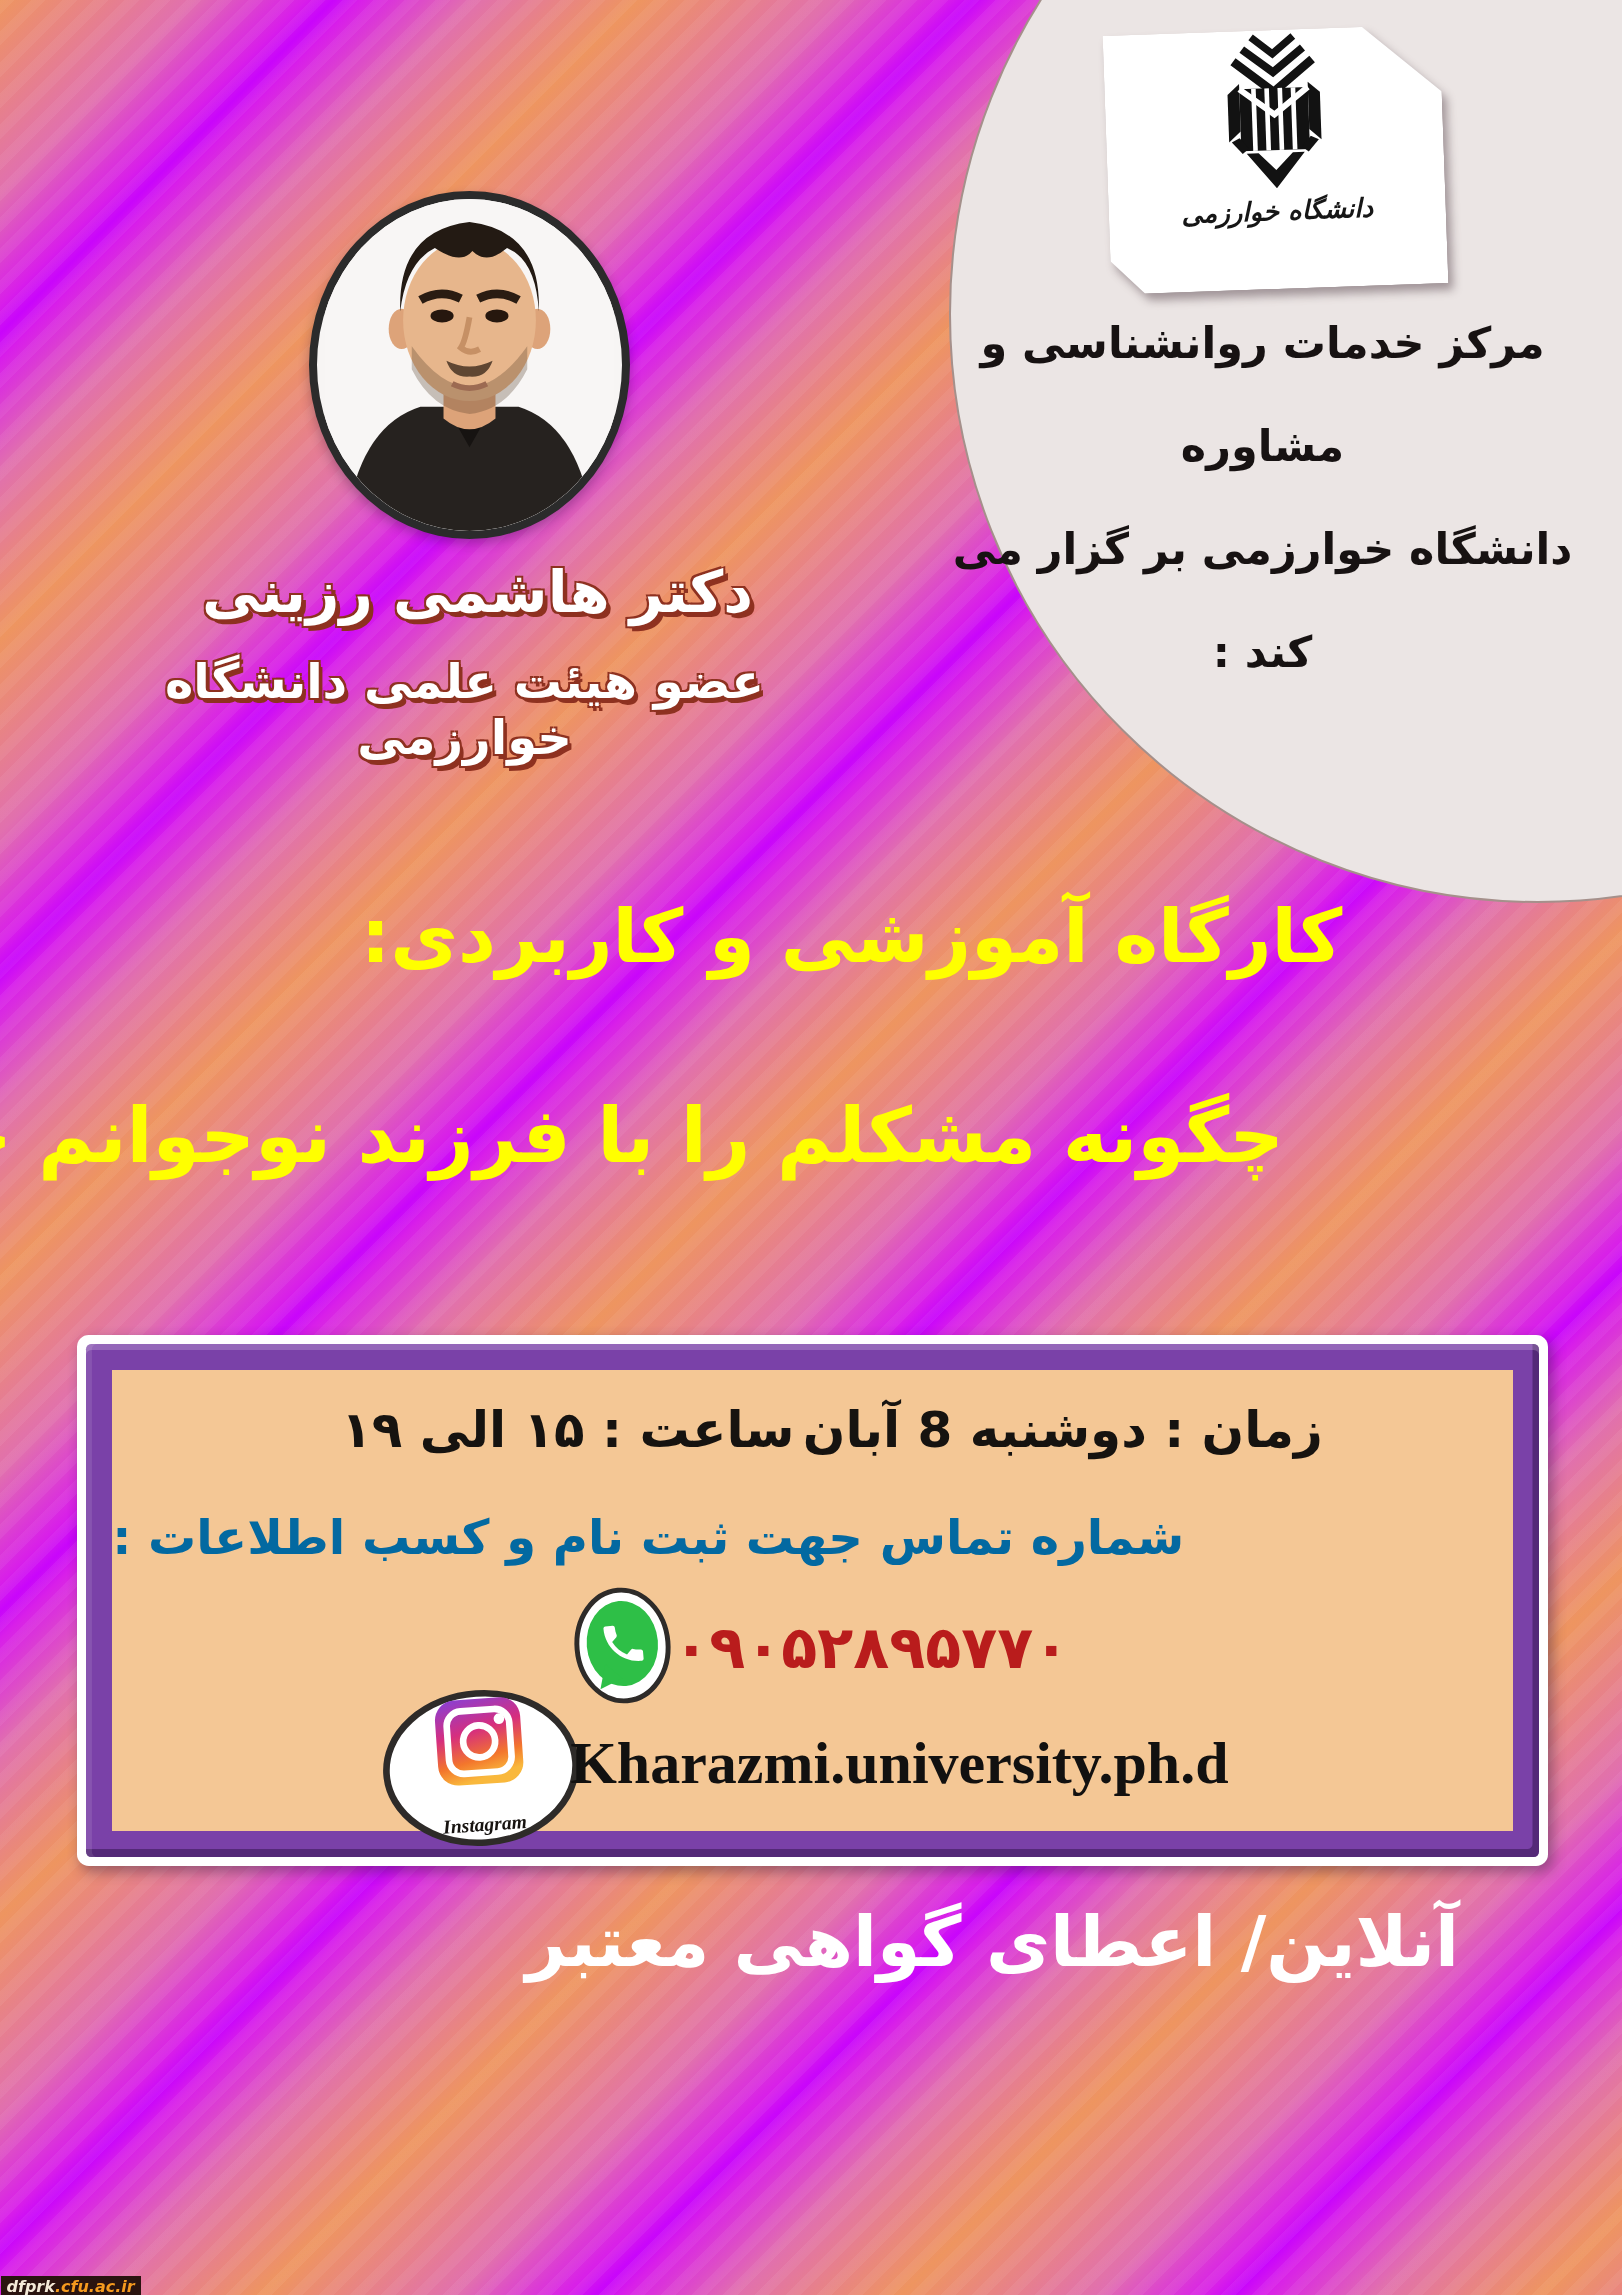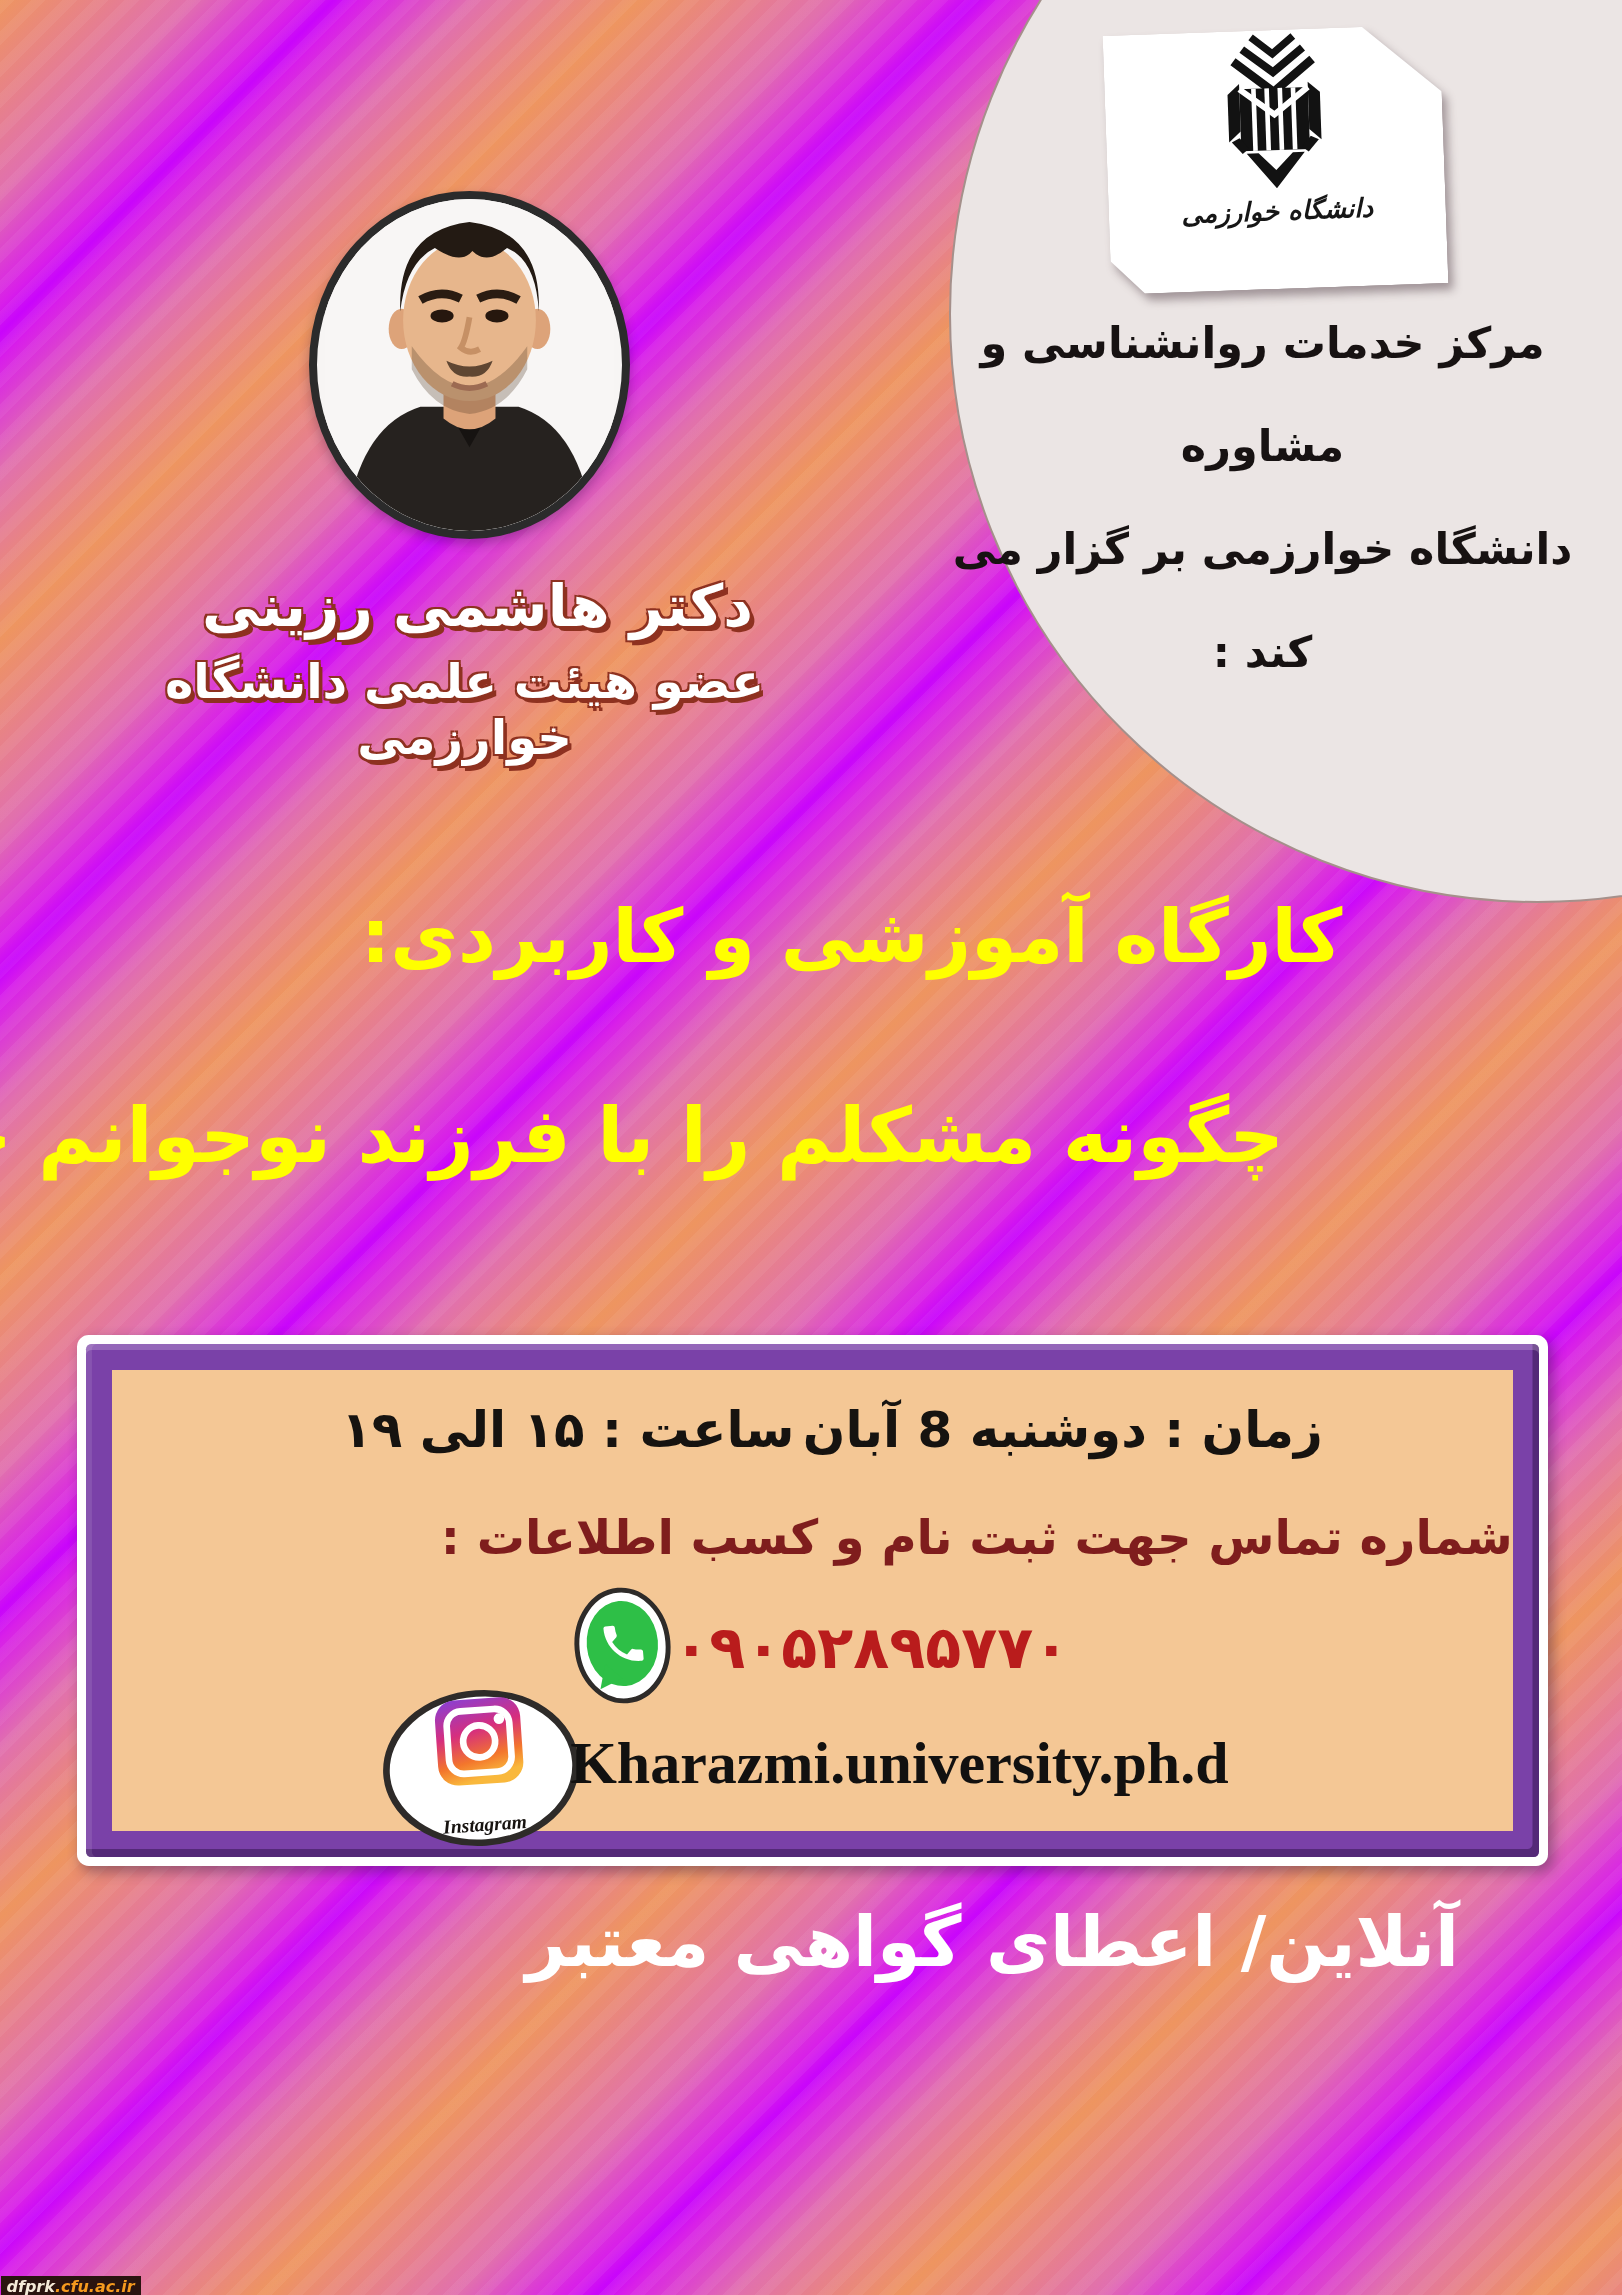--- a/index.html
+++ b/index.html
@@ -37,21 +37,20 @@
   .portrait{
     left:309px;top:191px;width:321px;height:348px;border-radius:50%;
     border:8.5px solid #2b2b2b;background:#f7f5f4;overflow:hidden;box-sizing:border-box;
     box-shadow:0 5.2px 10.5px rgba(40,20,40,0.30);
   }
   .portrait svg{width:100%;height:100%;display:block;}
   .speaker-name{
     left:183px;top:558px;width:589px;text-align:center;
     font-size:58px;font-weight:800;color:#ffffff;
     text-shadow:2px 2px 0 #8e3120,-2px 2px 0 #8e3120,2px -2px 0 #8e3120,-2px -2px 0 #8e3120,4.6px 5.2px 0 #8e3120;
-    margin-top:14px;
   }
   .speaker-affil{
     left:59px;top:653px;width:811px;text-align:center;
     font-size:48px;font-weight:800;color:#ffffff;
     text-shadow:2px 2px 0 #8e3120,-2px 2px 0 #8e3120,2px -2px 0 #8e3120,-2px -2px 0 #8e3120,3.9px 4.6px 0 #8e3120;
   }
   .title-line1{
     left:0;top:893px;width:1623px;text-align:center;
     font-size:74px;font-weight:800;color:#ffff00;padding-left:40px;
   }
@@ -69,22 +68,22 @@
     box-shadow:inset 0 5.9px 0 rgba(255,255,255,0.20),inset 5.9px 0 0 rgba(255,255,255,0.10),
                inset -6.5px -7.9px 0 rgba(30,10,55,0.42);
   }
   .info-inner{position:absolute;inset:26px;background:#f4c795;}
   .row-datetime{
     position:absolute;top:31px;left:0;right:0;display:flex;
     justify-content:space-between;padding:0 190px 0 229px;
     font-size:50px;font-weight:700;color:#161310;
   }
   .row-contact{
-    position:absolute;top:139px;left:0;right:0;text-align:right;
-    font-size:48px;font-weight:700;color:#7f1d1d;
+    position:absolute;top:139px;left:0;right:0;text-align:left;
+    font-size:48px;font-weight:700;color:#0369a1;
   }
   .wa-icon{position:absolute;left:461px;top:216px;width:99px;height:119px;transform:rotate(-5deg);}
   .wa-icon svg{width:100%;height:100%;display:block;}
   .phone-number{
     position:absolute;left:543px;top:243px;width:432px;text-align:center;
     font-size:59px;font-weight:700;color:#b91c1c;
   }
   .ig-icon{position:absolute;left:267px;top:318px;width:204px;height:160px;transform:rotate(-4deg);}
   .ig-icon svg{width:100%;height:100%;display:block;}
   .ig-caption{

